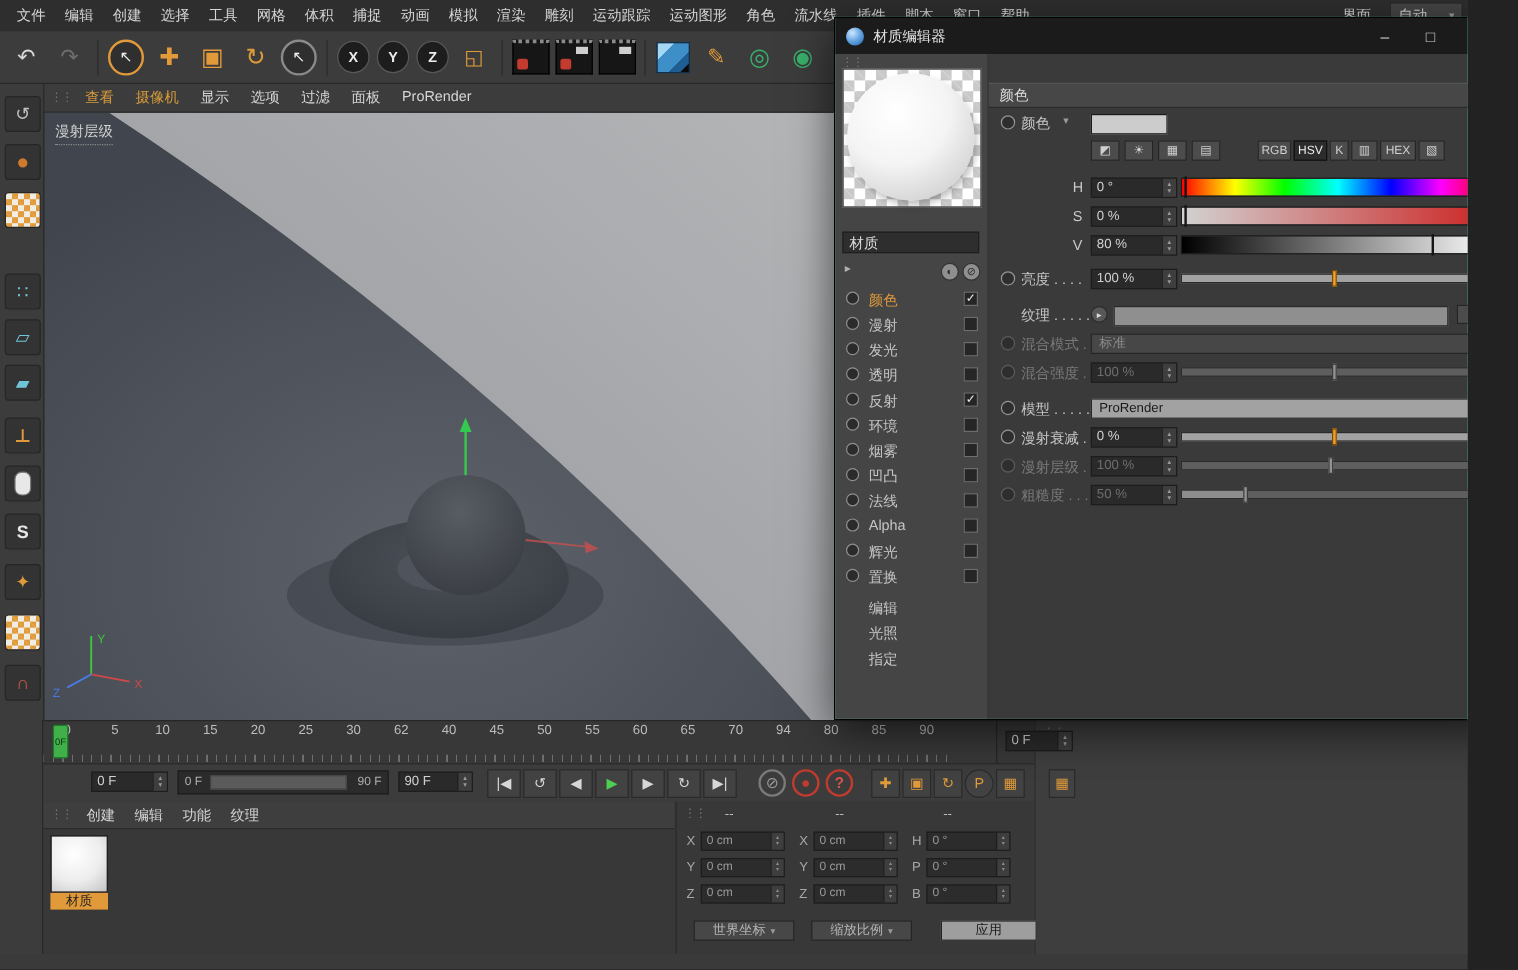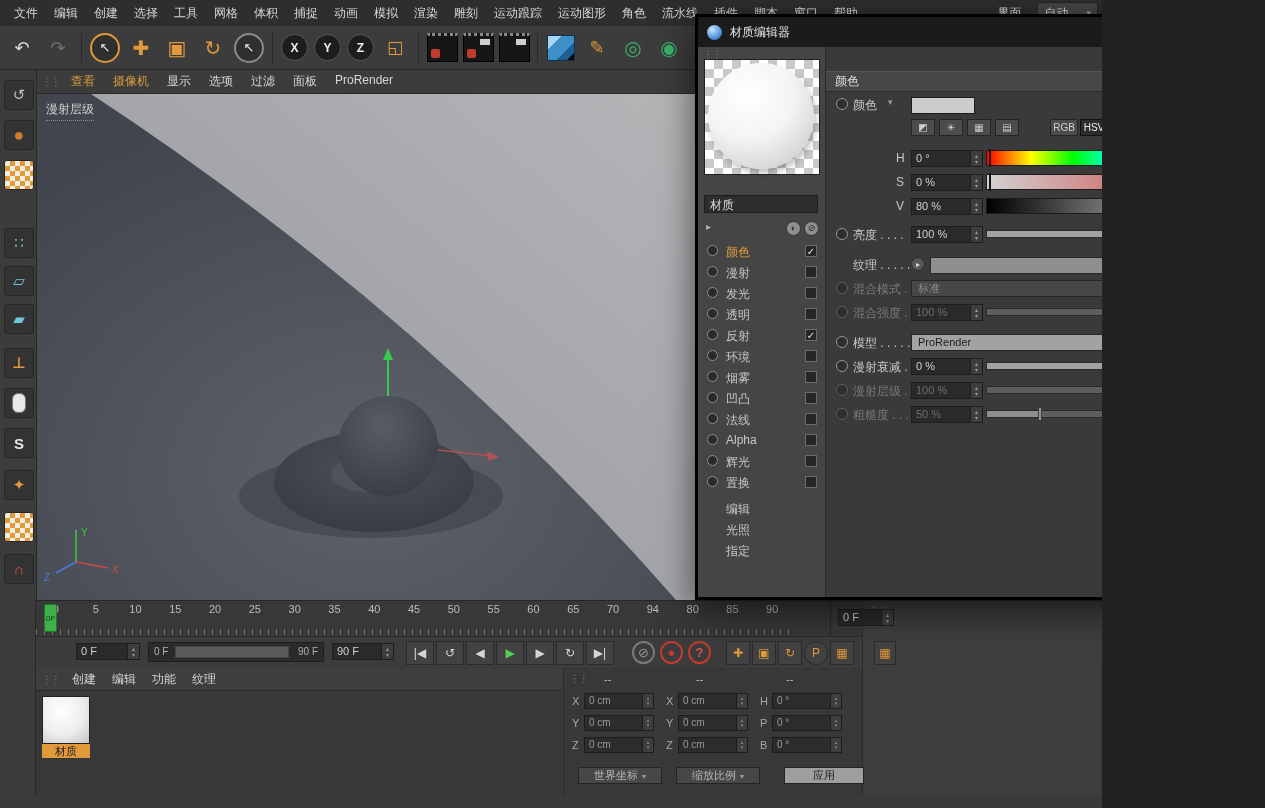--- a/index.html
+++ b/index.html
@@ -1,16 +1,16 @@
 <!DOCTYPE html>
 <html><head>
 <meta charset="utf-8">
 <style>
   html,body{margin:0;padding:0;background:#222;}
-  #app{position:relative;width:1102px;height:808px;background:#3a3a3a;overflow:hidden;
+  #app{position:relative;width:1223px;height:808px;background:#3a3a3a;overflow:hidden;
        font-family:"Liberation Sans","DejaVu Sans",sans-serif;color:#ccc;font-size:12px;}
   .abs{position:absolute;}
 
   
   #menubar{position:absolute;left:0;top:0;width:1265px;height:26px;background:#2e2e2e;
            display:flex;align-items:center;padding-left:6px;box-sizing:border-box;z-index:3;}
   .menu-item{padding:0 8px;color:#d6d6d6;font-size:12px;white-space:nowrap;cursor:default;}
   #mb-right{position:absolute;right:4px;top:2px;display:flex;align-items:center;gap:8px;}
   #layout-dd{background:#454545;border:1px solid #232323;height:20px;line-height:20px;padding:0 6px;
              display:flex;align-items:center;gap:14px;color:#cfcfcf;}
@@ -51,21 +51,21 @@
           align-items:center;gap:2px;padding-left:6px;box-sizing:border-box;border-bottom:1px solid #2a2a2a;}
   #vpmenu .menu-item{padding:0 9px;}
   #vpmenu .menu-item:nth-of-type(1),#vpmenu .menu-item:nth-of-type(2){color:#d79a3c;}
   .grip{color:#787878;font-size:10px;letter-spacing:-1px;}
   #viewport{position:absolute;left:36px;top:94px;width:659px;height:506px;background:#474c54;overflow:hidden;}
   #vplabel{position:absolute;left:10px;top:7px;color:#d2d2d2;font-size:12px;border-bottom:1px dotted #8a8a8a;
            padding-bottom:2px;z-index:2;}
 
   
   #matwin{position:absolute;left:695px;top:14px;width:555px;height:586px;background:#5eead4;
-          border:3px solid #000000;box-sizing:border-box;box-shadow:0 10px 34px rgba(0,0,0,.6);z-index:20;}
+          border:1px solid #000000;box-sizing:border-box;box-shadow:0 10px 34px rgba(0,0,0,.6);z-index:20;}
   #mat-titlebar{position:absolute;left:0;top:0;right:0;height:30px;background:#1b1b1b;display:flex;align-items:center;}
   #mat-appicon{width:15px;height:15px;border-radius:50%;margin-left:9px;
                background:radial-gradient(circle at 35% 30%,#cfe7ff 0%,#6aa9e4 45%,#1d5fa8 100%);}
   #mat-title{margin-left:8px;color:#e4e4e4;font-size:12px;}
   .wctl{width:38px;height:30px;display:flex;align-items:center;justify-content:center;color:#d0d0d0;font-size:13px;}
   #mat-body{position:absolute;left:0;top:30px;right:0;bottom:0;}
   #mleft{position:absolute;left:0;top:0;width:128px;height:100%;background:#454545;border-right:1px solid #2d2d2d;box-sizing:border-box;}
   #preview-box{position:absolute;left:6px;top:12px;width:114px;height:114px;border:1px solid #222;
                background-color:#fff;
                background-image:linear-gradient(45deg,#c9c9c9 25%,transparent 25%,transparent 75%,#c9c9c9 75%),
@@ -603,21 +603,21 @@
   <div id="ruler">
     <div id="ruler-ticks">
 
     <span>0</span>
         <span>5</span>
         <span>10</span>
         <span>15</span>
         <span>20</span>
         <span>25</span>
         <span>30</span>
-        <span>35</span>
+        <span>62</span>
         <span>40</span>
         <span>45</span>
         <span>50</span>
         <span>55</span>
         <span>60</span>
         <span>65</span>
         <span>70</span>
         <span>94</span>
         <span>80</span>
         <span>85</span>

